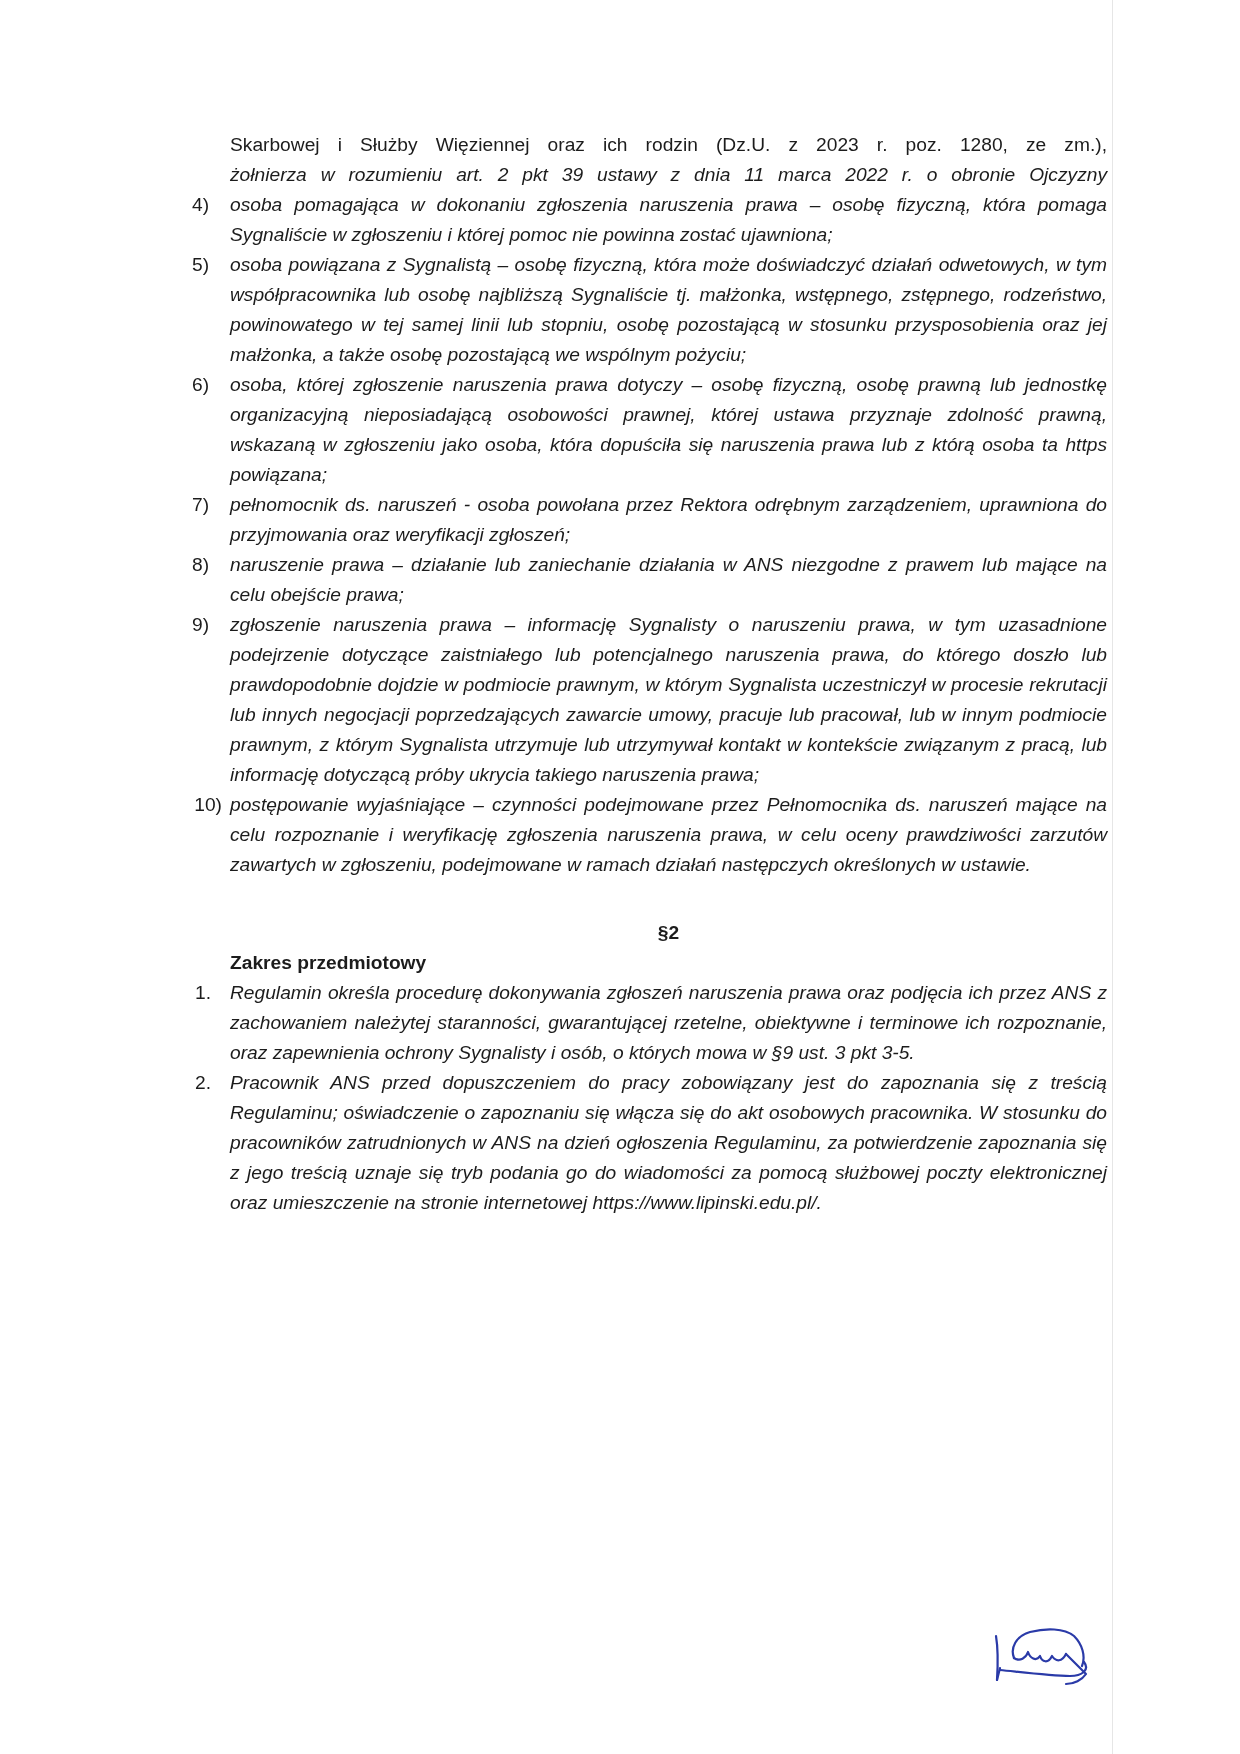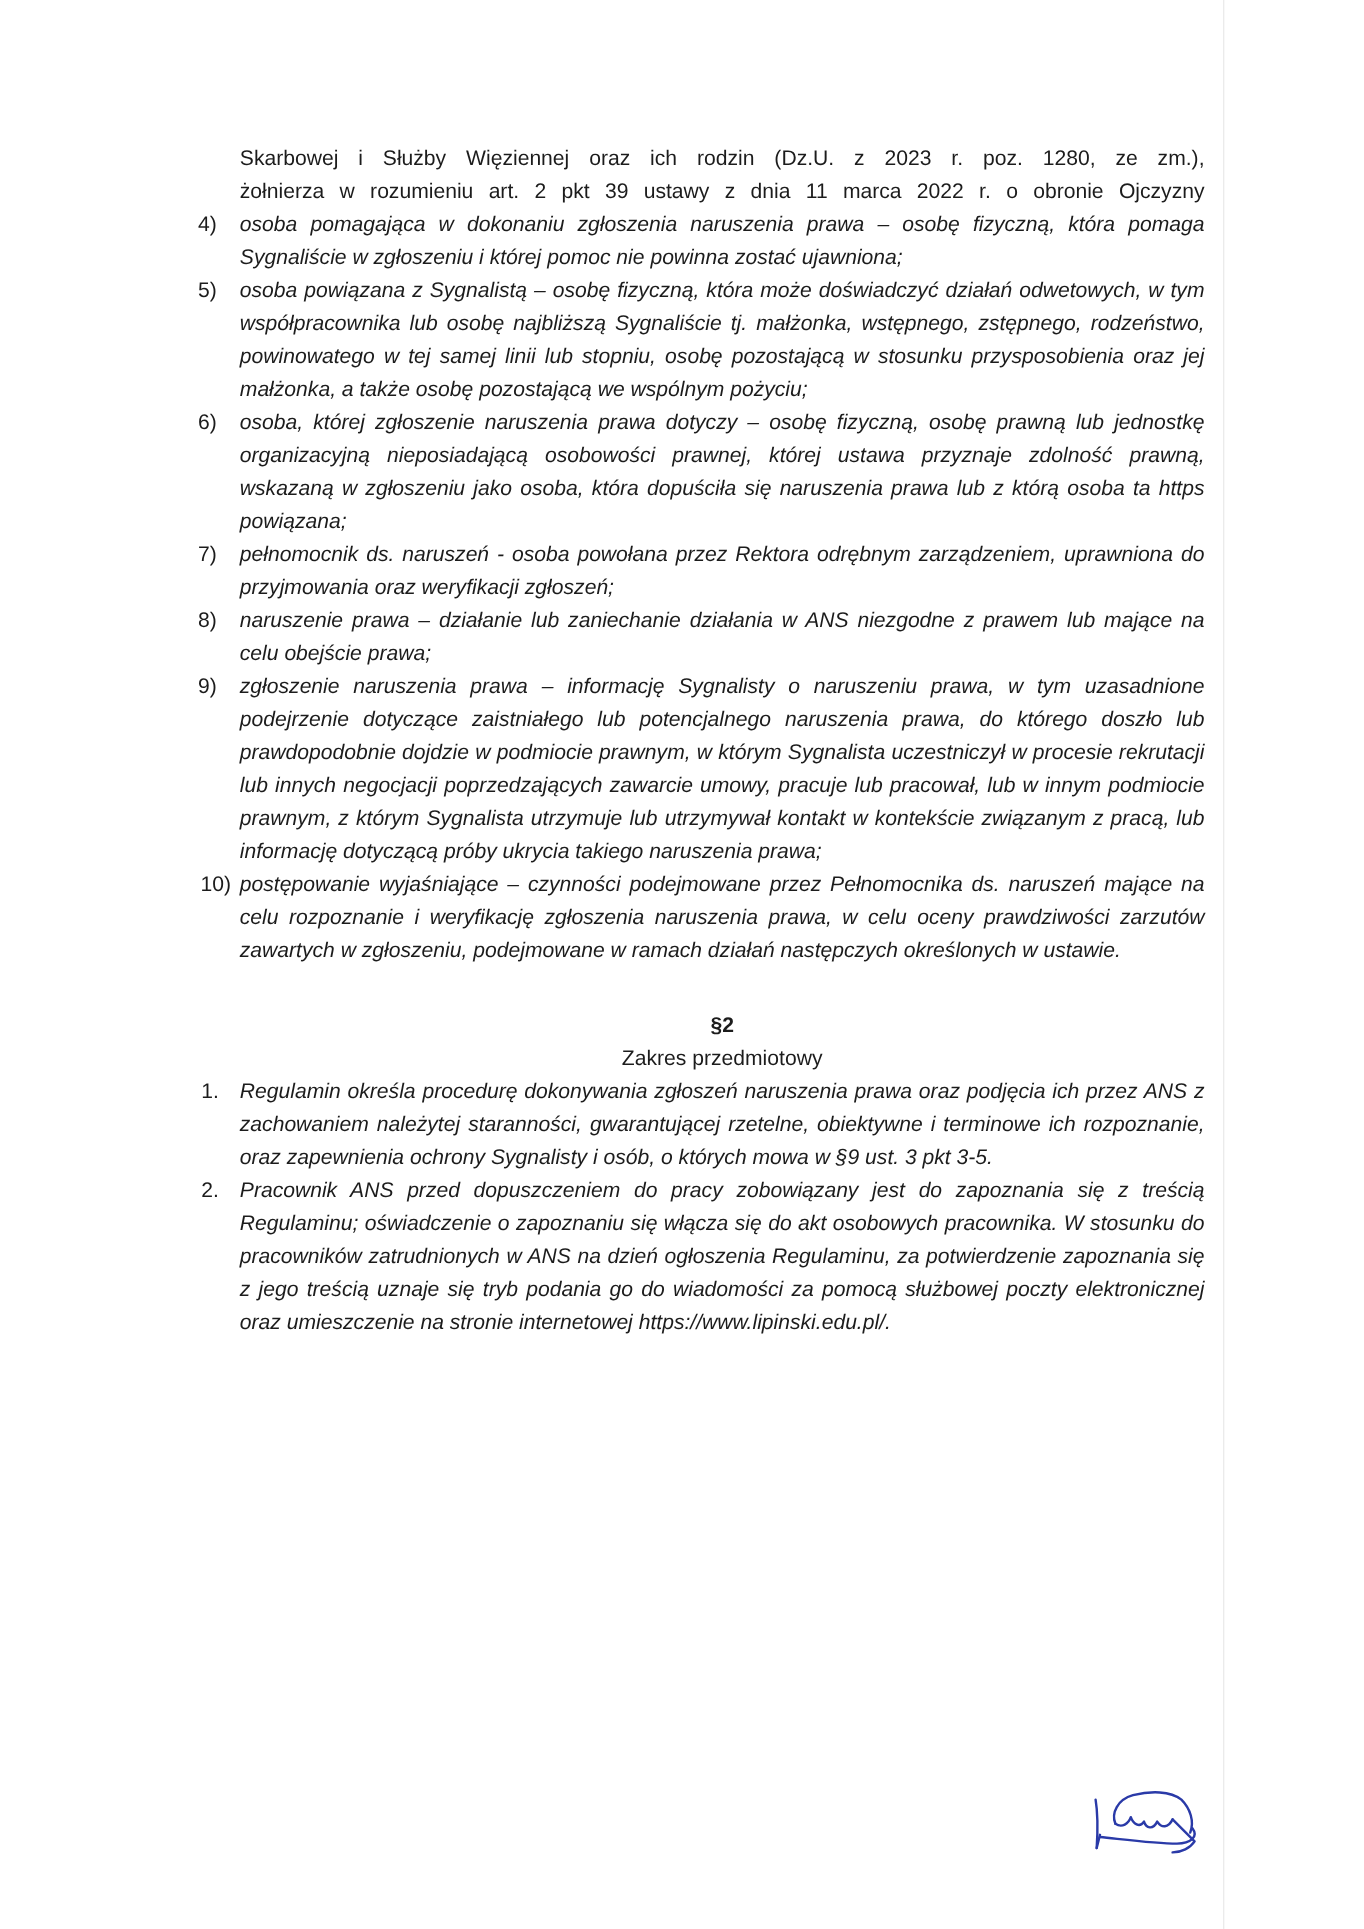--- a/index.html
+++ b/index.html
@@ -4,45 +4,45 @@
 <style>
   html, body { margin: 0; padding: 0; }
   body {
     width: 1240px; height: 1754px; background: #ffffff; position: relative; overflow: hidden;
     font-family: "Liberation Sans", "DejaVu Sans", sans-serif; color: #1c1c1c;
   }
   .page-edge {
     position: absolute; left: 1112px; top: 0; width: 1px; height: 1754px; background: #e6e6e6;
   }
   .content {
-    position: absolute; left: 180px; top: 130px; width: 915px;
+    position: absolute; left: 192px; top: 130px; width: 915px;
     font-size: 19.2px; line-height: 30px;
   }
   .cont { padding-left: 38px; text-align: justify; }
   .item { display: flex; align-items: flex-start; }
   .num { width: 38px; flex: 0 0 38px; text-align: left; }
   .num.wide { width: 38px; flex: 0 0 38px; margin-left: -8px; padding-right: 8px; text-align: right; }
   .txt { flex: 1; text-align: justify; font-style: italic; }
   .section-gap { height: 38px; }
   .sec-num { text-align: center; font-weight: bold; margin: 0; padding-left: 38px;}
-  .sec-title { text-align: center; font-weight: normal; margin: 0; padding-left: 38px;}
+  .sec-title { font-weight: bold; margin: 0; padding-left: 38px;}
   .list2 .num { padding-left: 3px; width: 35px; flex: 0 0 35px; }
   .signature {
     position: absolute; left: 990px; top: 1618px; width: 110px; height: 72px;
   }
 </style>
 </head>
 <body>
 
 <div class="page-edge"></div>
 
 <div class="content">
   <div class="cont">
     <div style="text-align-last: justify;">Skarbowej i Służby Więziennej oraz ich rodzin (Dz.U. z 2023 r. poz. 1280, ze zm.),</div>
-    <div style="text-align-last: justify;">żołnierza w rozumieniu art. 2 pkt 39 ustawy z dnia 11 marca 2022 r. o obronie Ojczyzny</div>
+    <div style="text-align-last: justify; font-style: italic;">żołnierza w rozumieniu art. 2 pkt 39 ustawy z dnia 11 marca 2022 r. o obronie Ojczyzny</div>
   </div>
 
   <div class="item">
     <span class="num">4)</span>
     <span class="txt">osoba pomagająca w dokonaniu zgłoszenia naruszenia prawa – osobę fizyczną, która pomaga Sygnaliście w zgłoszeniu i której pomoc nie powinna zostać ujawniona;</span>
   </div>
   <div class="item">
     <span class="num">5)</span>
     <span class="txt">osoba powiązana z Sygnalistą – osobę fizyczną, która może doświadczyć działań odwetowych, w tym współpracownika lub osobę najbliższą Sygnaliście tj. małżonka, wstępnego, zstępnego, rodzeństwo, powinowatego w tej samej linii lub stopniu, osobę pozostającą w stosunku przysposobienia oraz jej małżonka, a także osobę pozostającą we wspólnym pożyciu;</span>
   </div>

